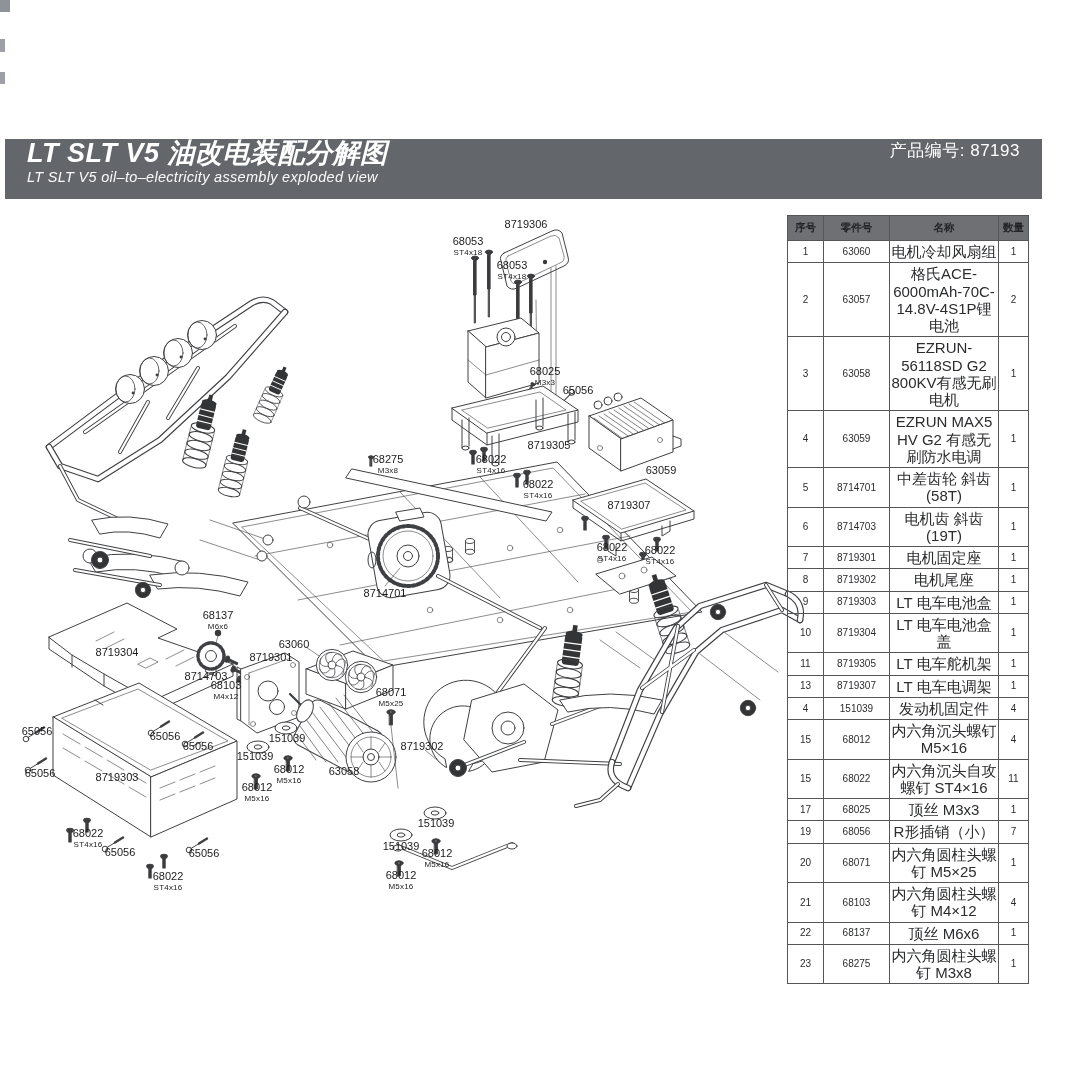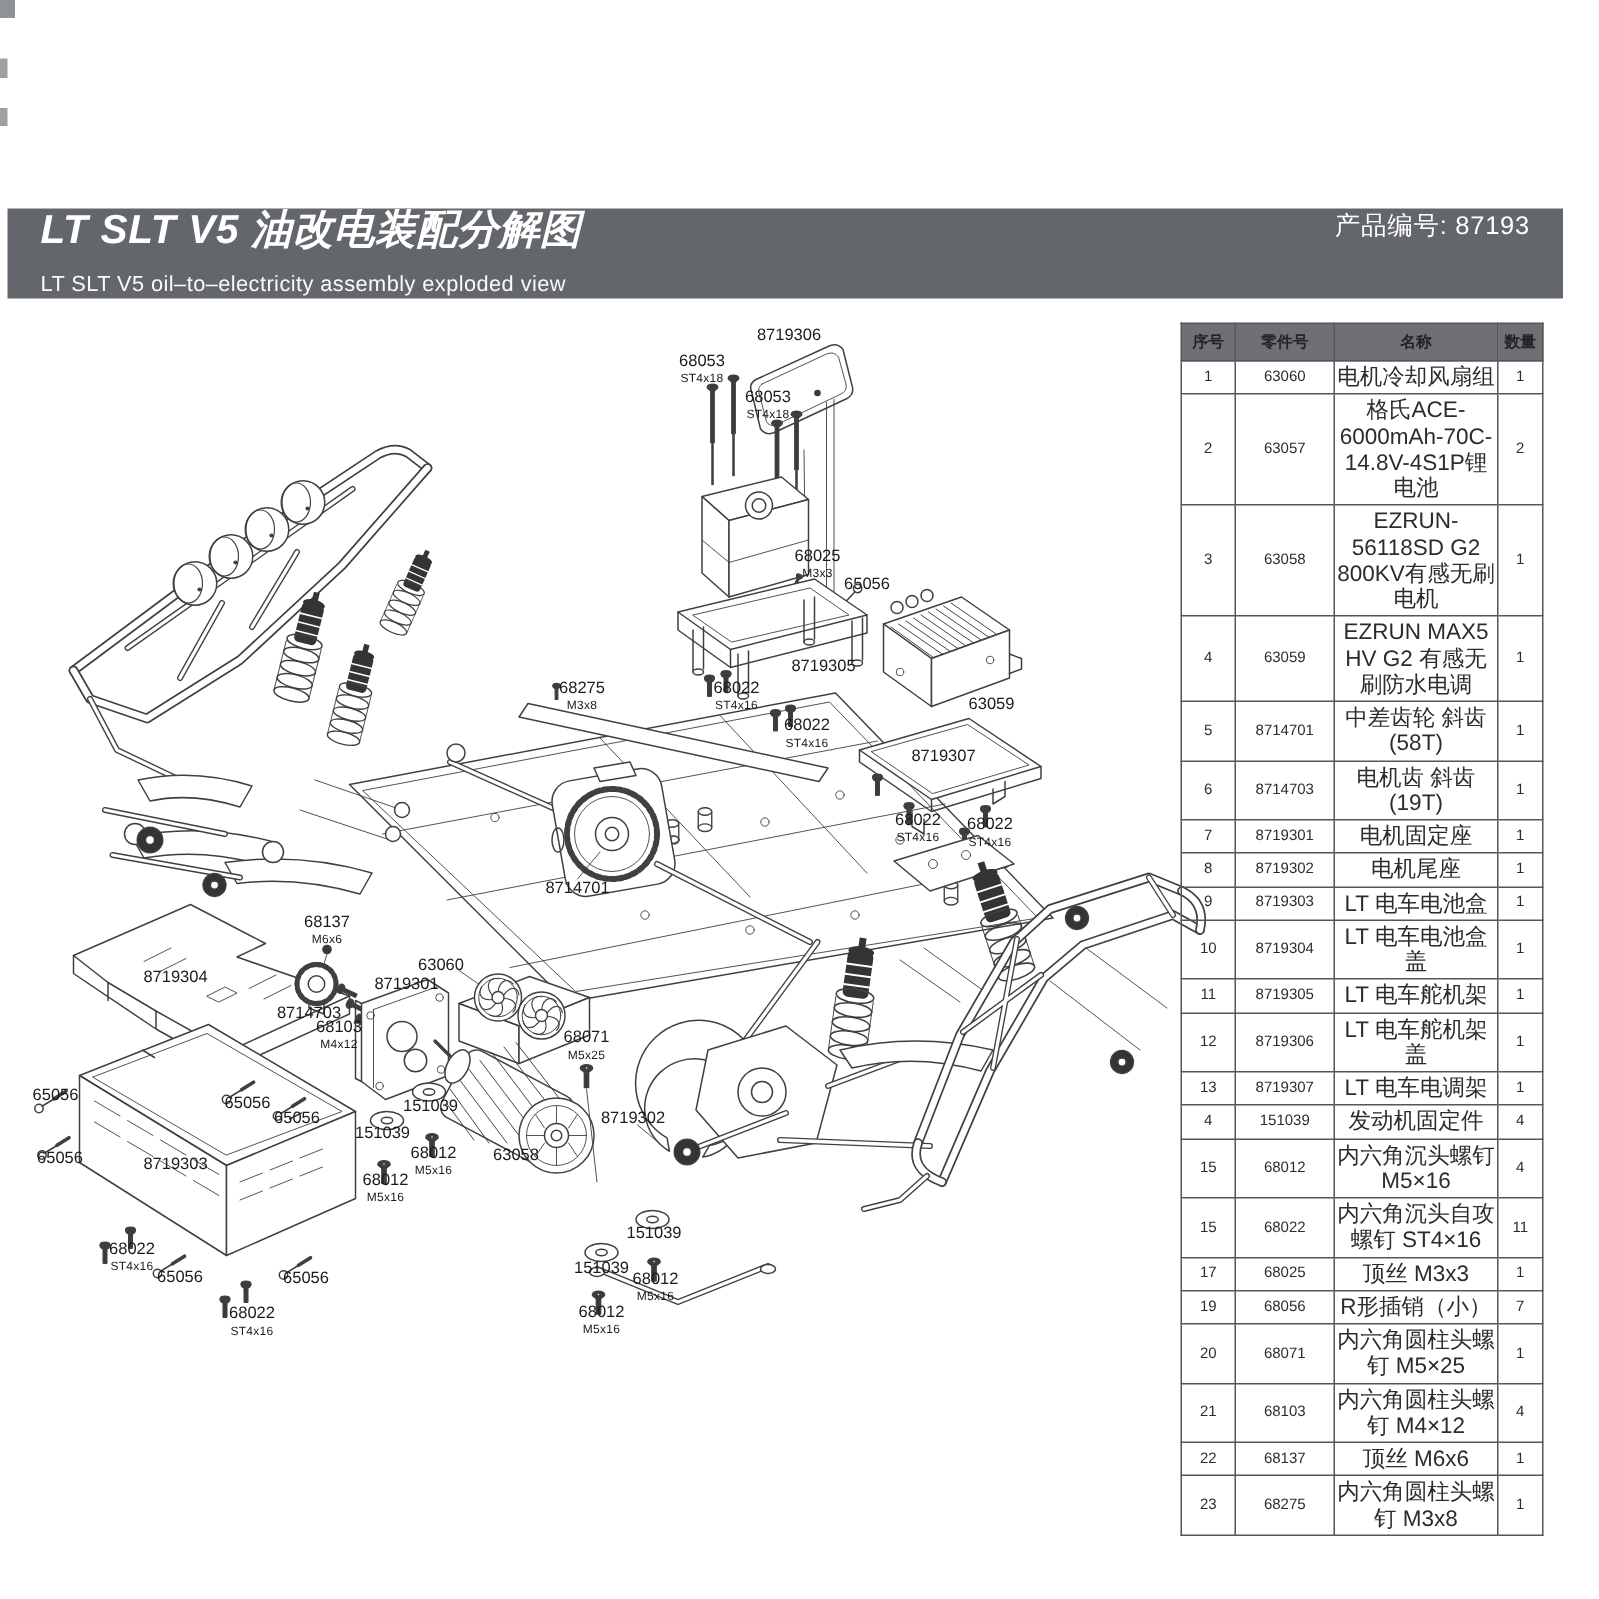--- a/index.html
+++ b/index.html
@@ -6,21 +6,21 @@
   body{width:1066px;height:1066px;position:relative;background:#fff;overflow:hidden;
        font-family:"Liberation Sans","DejaVu Sans",sans-serif;}
   .mark{position:absolute}
   .corner{left:0;top:0;width:10px;height:12px;background:#8f9296}
   .em1{left:0;top:39px;width:5px;height:13px;background:#9da0a4}
   .em2{left:0;top:72px;width:5px;height:12px;background:#9da0a4}
 
   .band{position:absolute;left:5px;top:139px;width:1037px;height:60px;background:#63666b;color:#fff;
         display:flex;justify-content:space-between;align-items:flex-start;padding:0 22px;box-sizing:border-box}
   .t-main{font-size:27px;font-weight:bold;font-style:italic;letter-spacing:.5px;line-height:1.08}
-  .t-sub{font-size:14.5px;opacity:.97;margin-top:14px;letter-spacing:.3px}
+  .t-sub{font-size:14.5px;font-style:italic;opacity:.97;margin-top:1px;letter-spacing:.3px}
   .pcode{font-size:17px;font-weight:normal;letter-spacing:.5px}
 
   table.parts{position:absolute;left:787px;top:215px;width:241px;border-collapse:collapse;table-layout:fixed}
   .parts th,.parts td{border:1px solid #54565a;text-align:center;vertical-align:middle}
   .parts th{background:#6e7074;color:#232427;font-size:10.5px;font-weight:bold;padding:5px 1px}
   .parts td{font-size:10px;color:#2b2c2e;padding:3.5px 1px;line-height:1.15}
   .parts td.c2{font-size:15px;padding:2px 1px}
 
   #drawing{position:absolute;left:0;top:0}
   .ln{fill:none;stroke:#3f4043;stroke-width:1;stroke-linecap:round;stroke-linejoin:round}
@@ -511,26 +511,20 @@
         <td class="c2">LT 电车电池盒盖</td>
         <td class="c3">1</td>
       </tr>
       <tr>
         <td class="c0">11</td>
         <td class="c1">8719305</td>
         <td class="c2">LT 电车舵机架</td>
         <td class="c3">1</td>
       </tr>
       <tr>
-        <td class="c0">12</td>
-        <td class="c1">8719306</td>
-        <td class="c2">LT 电车舵机架盖</td>
-        <td class="c3">1</td>
-      </tr>
-      <tr>
         <td class="c0">13</td>
         <td class="c1">8719307</td>
         <td class="c2">LT 电车电调架</td>
         <td class="c3">1</td>
       </tr>
       <tr>
         <td class="c0">4</td>
         <td class="c1">151039</td>
         <td class="c2">发动机固定件</td>
         <td class="c3">4</td>

